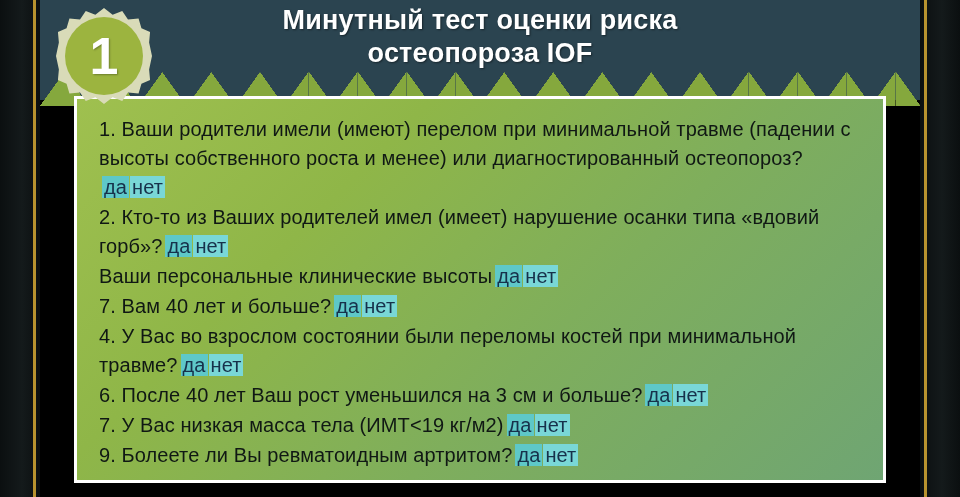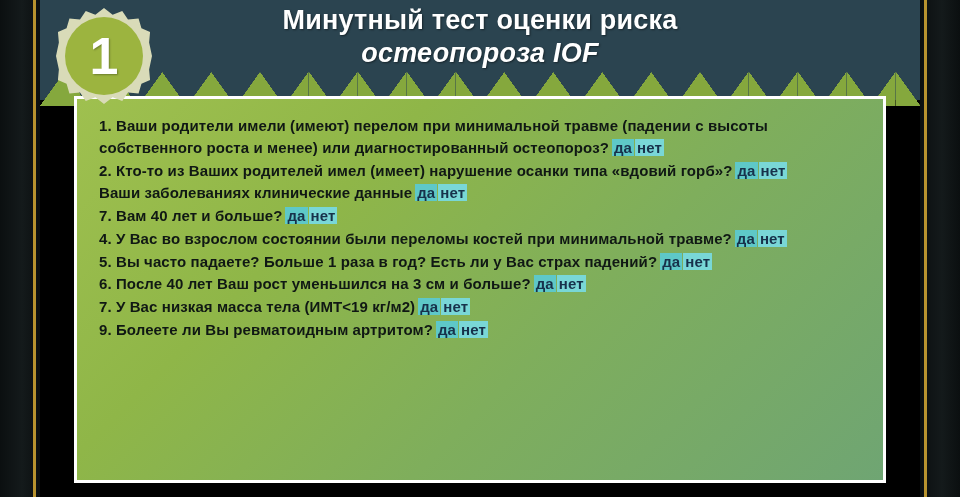--- a/index.html
+++ b/index.html
@@ -56,21 +56,21 @@
     right: 0;
     top: 4px;
     text-align: center;
     color: #ffffff;
     font-size: 27px;
     font-weight: bold;
     line-height: 1.22;
     letter-spacing: 0.2px;
     text-shadow: 1px 1px 2px rgba(0,0,0,0.45);
   }
-  .header-title .line2 { display: block; font-style: italic; }
+  .header-title .line2 { display: block; }
 
   
   .zigzag {
     position: absolute;
     left: 40px;
     right: 40px;
     top: 72px;
     height: 34px;
     display: flex;
     pointer-events: none;
@@ -92,23 +92,23 @@
     right: 74px;
     top: 96px;
     bottom: 14px;
     background: linear-gradient(135deg, #9fc04f 0%, #8fb648 30%, #7fae5c 60%, #6fa573 100%);
     border: 3px solid #ffffff;
     box-sizing: border-box;
     padding: 16px 18px 10px 22px;
   }
   .questions {
     color: #101814;
-    font-size: 15px;
+    font-size: 20px;
     line-height: 1.45;
-    font-weight: bold;
+    font-weight: normal;
     letter-spacing: 0.1px;
   }
   .q {
     margin: 0 0 1px 0;
     text-indent: 0;
   }
   .q .ans {
     display: inline;
     white-space: nowrap;
     margin-left: 3px;
@@ -217,34 +217,31 @@
 
       <p class="q">
         <span>1. Ваши родители имели (имеют) перелом при минимальной травме (падении с высоты собственного роста и менее) или диагностированный остеопороз?</span><span class="ans"><span class="yes">да</span><span class="no">нет</span></span>
       </p>
 
       <p class="q">
         <span>2. Кто-то из Ваших родителей имел (имеет) нарушение осанки типа «вдовий горб»?</span><span class="ans"><span class="yes">да</span><span class="no">нет</span></span>
       </p>
 
       <p class="q">
-        <span>Ваши заболеваниях клинические данные</span><span class="ans"><span class="yes">да</span><span class="no">нет</span></span>
+        <span>Ваши персональные клинические высоты</span><span class="ans"><span class="yes">да</span><span class="no">нет</span></span>
       </p>
 
       <p class="q">
         <span>7. Вам 40 лет и больше?</span><span class="ans"><span class="yes">да</span><span class="no">нет</span></span>
       </p>
 
       <p class="q">
         <span>4. У Вас во взрослом состоянии были переломы костей при минимальной травме?</span><span class="ans"><span class="yes">да</span><span class="no">нет</span></span>
       </p>
 
-      <p class="q">
-        <span>5. Вы часто падаете? Больше 1 раза в год? Есть ли у Вас страх падений?</span><span class="ans"><span class="yes">да</span><span class="no">нет</span></span>
-      </p>
 
       <p class="q">
         <span>6. После 40 лет Ваш рост уменьшился на 3 см и больше?</span><span class="ans"><span class="yes">да</span><span class="no">нет</span></span>
       </p>
 
       <p class="q">
         <span>7. У Вас низкая масса тела (ИМТ&lt;19 кг/м2)</span><span class="ans"><span class="yes">да</span><span class="no">нет</span></span>
       </p>
 
 

